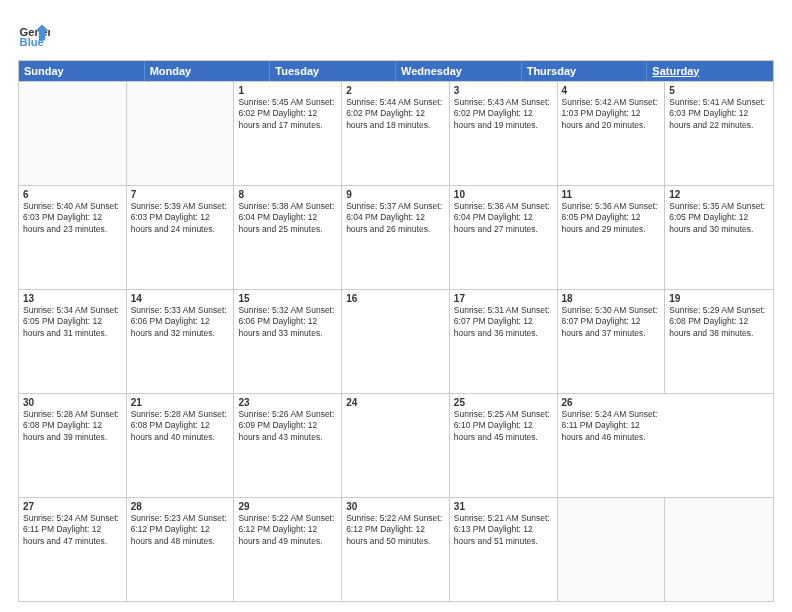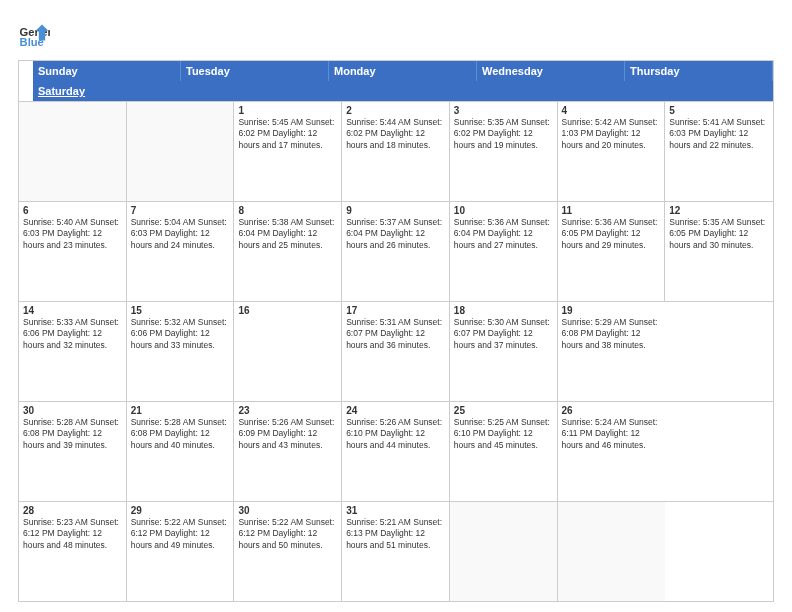--- a/index.html
+++ b/index.html
@@ -47,23 +47,22 @@
       color: #555;
     }
     .calendar {
       flex: 1;
       display: flex;
       flex-direction: column;
       border: 1px solid #ccc;
     }
     .cal-header {
       display: grid;
-      grid-template-columns: repeat(5, 1fr);
+      grid-template-columns: repeat(6, 1fr);
       background: #3a6fc4;
-      margin-left: 14px;
     }
     .cal-header-cell {
       color: #fff;
       font-size: 11px;
       font-weight: bold;
       padding: 4px 5px;
       border-right: 1px solid #5a8fd4;
       text-align: left;
     }
     .cal-header-cell:last-child { border-right: none; text-decoration: underline; }
@@ -114,22 +113,22 @@
     </div>
     <div class="title-block">
       <h1></h1>
       <h2></h2>
     </div>
   </div>
 
   <div class="calendar">
     <div class="cal-header">
     <div class="cal-header-cell">Sunday</div>
+        <div class="cal-header-cell">Monday</div>
         <div class="cal-header-cell">Tuesday</div>
-        <div class="cal-header-cell">Monday</div>
         <div class="cal-header-cell">Wednesday</div>
         <div class="cal-header-cell">Thursday</div>
         <div class="cal-header-cell">Saturday</div>
       </div>
     <div class="cal-body">
     <div class="cal-row">
           <div class="cal-cell empty"></div>
           <div class="cal-cell empty"></div>
           <div class="cal-cell">
             <span class="day-num">1</span>
@@ -138,21 +137,21 @@
 Daylight: 12 hours and 17 minutes.</div>
           </div>
           <div class="cal-cell">
             <span class="day-num">2</span>
             <div class="cell-text">Sunrise: 5:44 AM
 Sunset: 6:02 PM
 Daylight: 12 hours and 18 minutes.</div>
           </div>
           <div class="cal-cell">
             <span class="day-num">3</span>
-            <div class="cell-text">Sunrise: 5:35 AM
+            <div class="cell-text">Sunrise: 5:43 AM
 Sunset: 6:02 PM
 Daylight: 12 hours and 19 minutes.</div>
           </div>
           <div class="cal-cell">
             <span class="day-num">4</span>
             <div class="cell-text">Sunrise: 5:42 AM
 Sunset: 1:03 PM
 Daylight: 12 hours and 20 minutes.</div>
           </div>
           <div class="cal-cell">
@@ -164,21 +163,21 @@
         </div>
         <div class="cal-row">
           <div class="cal-cell">
             <span class="day-num">6</span>
             <div class="cell-text">Sunrise: 5:40 AM
 Sunset: 6:03 PM
 Daylight: 12 hours and 23 minutes.</div>
           </div>
           <div class="cal-cell">
             <span class="day-num">7</span>
-            <div class="cell-text">Sunrise: 5:04 AM
+            <div class="cell-text">Sunrise: 5:39 AM
 Sunset: 6:03 PM
 Daylight: 12 hours and 24 minutes.</div>
           </div>
           <div class="cal-cell">
             <span class="day-num">8</span>
             <div class="cell-text">Sunrise: 5:38 AM
 Sunset: 6:04 PM
 Daylight: 12 hours and 25 minutes.</div>
           </div>
           <div class="cal-cell">
@@ -201,20 +200,26 @@
           </div>
           <div class="cal-cell">
             <span class="day-num">12</span>
             <div class="cell-text">Sunrise: 5:35 AM
 Sunset: 6:05 PM
 Daylight: 12 hours and 30 minutes.</div>
           </div>
         </div>
         <div class="cal-row">
           <div class="cal-cell">
+            <span class="day-num">13</span>
+            <div class="cell-text">Sunrise: 5:34 AM
+Sunset: 6:05 PM
+Daylight: 12 hours and 31 minutes.</div>
+          </div>
+          <div class="cal-cell">
             <span class="day-num">14</span>
             <div class="cell-text">Sunrise: 5:33 AM
 Sunset: 6:06 PM
 Daylight: 12 hours and 32 minutes.</div>
           </div>
           <div class="cal-cell">
             <span class="day-num">15</span>
             <div class="cell-text">Sunrise: 5:32 AM
 Sunset: 6:06 PM
 Daylight: 12 hours and 33 minutes.</div>
@@ -255,38 +260,41 @@
 Daylight: 12 hours and 40 minutes.</div>
           </div>
           <div class="cal-cell">
             <span class="day-num">23</span>
             <div class="cell-text">Sunrise: 5:26 AM
 Sunset: 6:09 PM
 Daylight: 12 hours and 43 minutes.</div>
           </div>
           <div class="cal-cell">
             <span class="day-num">24</span>
-            <div class="cell-text">Sunrise: 5:26 AM
-Sunset: 6:10 PM
-Daylight: 12 hours and 44 minutes.</div>
           </div>
           <div class="cal-cell">
             <span class="day-num">25</span>
             <div class="cell-text">Sunrise: 5:25 AM
 Sunset: 6:10 PM
 Daylight: 12 hours and 45 minutes.</div>
           </div>
           <div class="cal-cell">
             <span class="day-num">26</span>
             <div class="cell-text">Sunrise: 5:24 AM
 Sunset: 6:11 PM
 Daylight: 12 hours and 46 minutes.</div>
           </div>
         </div>
         <div class="cal-row">
+          <div class="cal-cell">
+            <span class="day-num">27</span>
+            <div class="cell-text">Sunrise: 5:24 AM
+Sunset: 6:11 PM
+Daylight: 12 hours and 47 minutes.</div>
+          </div>
           <div class="cal-cell">
             <span class="day-num">28</span>
             <div class="cell-text">Sunrise: 5:23 AM
 Sunset: 6:12 PM
 Daylight: 12 hours and 48 minutes.</div>
           </div>
           <div class="cal-cell">
             <span class="day-num">29</span>
             <div class="cell-text">Sunrise: 5:22 AM
 Sunset: 6:12 PM

